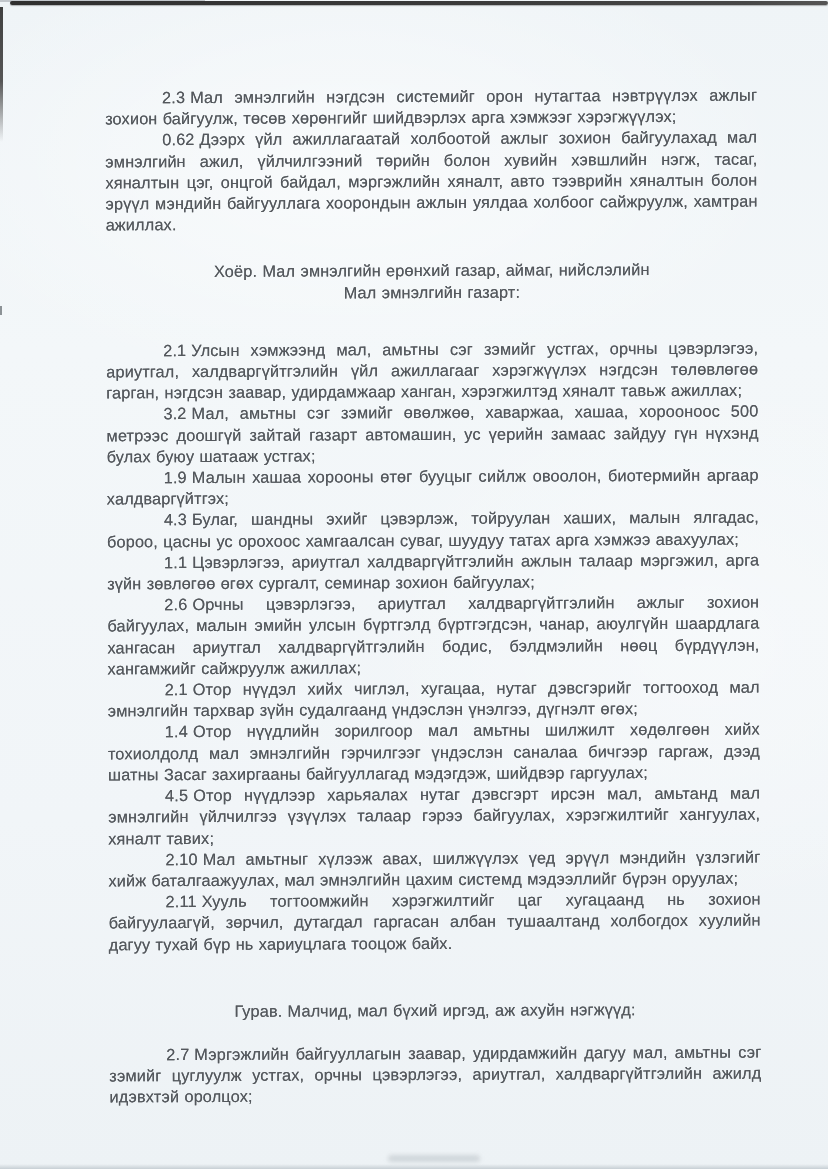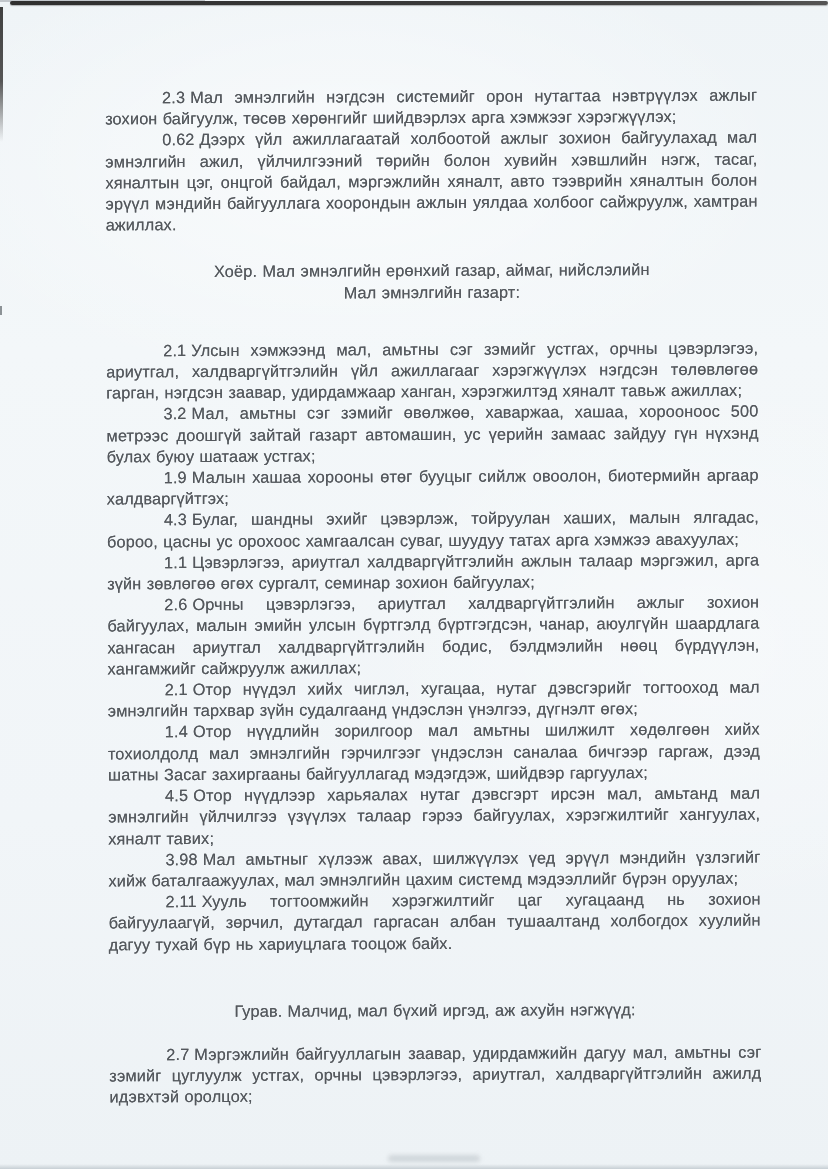--- a/index.html
+++ b/index.html
@@ -81,21 +81,21 @@
     <p class="para"><span class="num">1.1</span><span>Цэвэрлэгээ, ариутгал халдваргүйтгэлийн ажлын талаар мэргэжил, арга зүйн зөвлөгөө өгөх сургалт, семинар зохион байгуулах;</span></p>
 
     <p class="para"><span class="num">2.6</span><span>Орчны цэвэрлэгээ, ариутгал халдваргүйтгэлийн ажлыг зохион байгуулах, малын эмийн улсын бүртгэлд бүртгэгдсэн, чанар, аюулгүйн шаардлага хангасан ариутгал халдваргүйтгэлийн бодис, бэлдмэлийн нөөц бүрдүүлэн, хангамжийг сайжруулж ажиллах;</span></p>
 
     <p class="para"><span class="num">2.1</span><span>Отор нүүдэл хийх чиглэл, хугацаа, нутаг дэвсгэрийг тогтооход мал эмнэлгийн тархвар зүйн судалгаанд үндэслэн үнэлгээ, дүгнэлт өгөх;</span></p>
 
     <p class="para"><span class="num">1.4</span><span>Отор нүүдлийн зорилгоор мал амьтны шилжилт хөдөлгөөн хийх тохиолдолд мал эмнэлгийн гэрчилгээг үндэслэн саналаа бичгээр гаргаж, дээд шатны Засаг захиргааны байгууллагад мэдэгдэж, шийдвэр гаргуулах;</span></p>
 
     <p class="para"><span class="num">4.5</span><span>Отор нүүдлээр харьяалах нутаг дэвсгэрт ирсэн мал, амьтанд мал эмнэлгийн үйлчилгээ үзүүлэх талаар гэрээ байгуулах, хэрэгжилтийг хангуулах, хяналт тавих;</span></p>
 
-    <p class="para"><span class="num">3.98</span><span>Мал амьтныг хүлээж авах, шилжүүлэх үед эрүүл мэндийн үзлэгийг хийж баталгаажуулах, мал эмнэлгийн цахим системд мэдээллийг бүрэн оруулах;</span></p>
+    <p class="para"><span class="num">2.10</span><span>Мал амьтныг хүлээж авах, шилжүүлэх үед эрүүл мэндийн үзлэгийг хийж баталгаажуулах, мал эмнэлгийн цахим системд мэдээллийг бүрэн оруулах;</span></p>
 
     <p class="para"><span class="num">2.11</span><span>Хууль тогтоомжийн хэрэгжилтийг цаг хугацаанд нь зохион байгуулаагүй, зөрчил, дутагдал гаргасан албан тушаалтанд холбогдох хуулийн дагуу тухай бүр нь хариуцлага тооцож байх.</span></p>
 
     <div class="heading-three">
       <div>Гурав. Малчид, мал бүхий иргэд, аж ахуйн нэгжүүд:</div>
     </div>
 
     <p class="para"><span class="num">2.7</span><span>Мэргэжлийн байгууллагын заавар, удирдамжийн дагуу мал, амьтны сэг зэмийг цуглуулж устгах, орчны цэвэрлэгээ, ариутгал, халдваргүйтгэлийн ажилд идэвхтэй оролцох;</span></p>
 
   </div>

